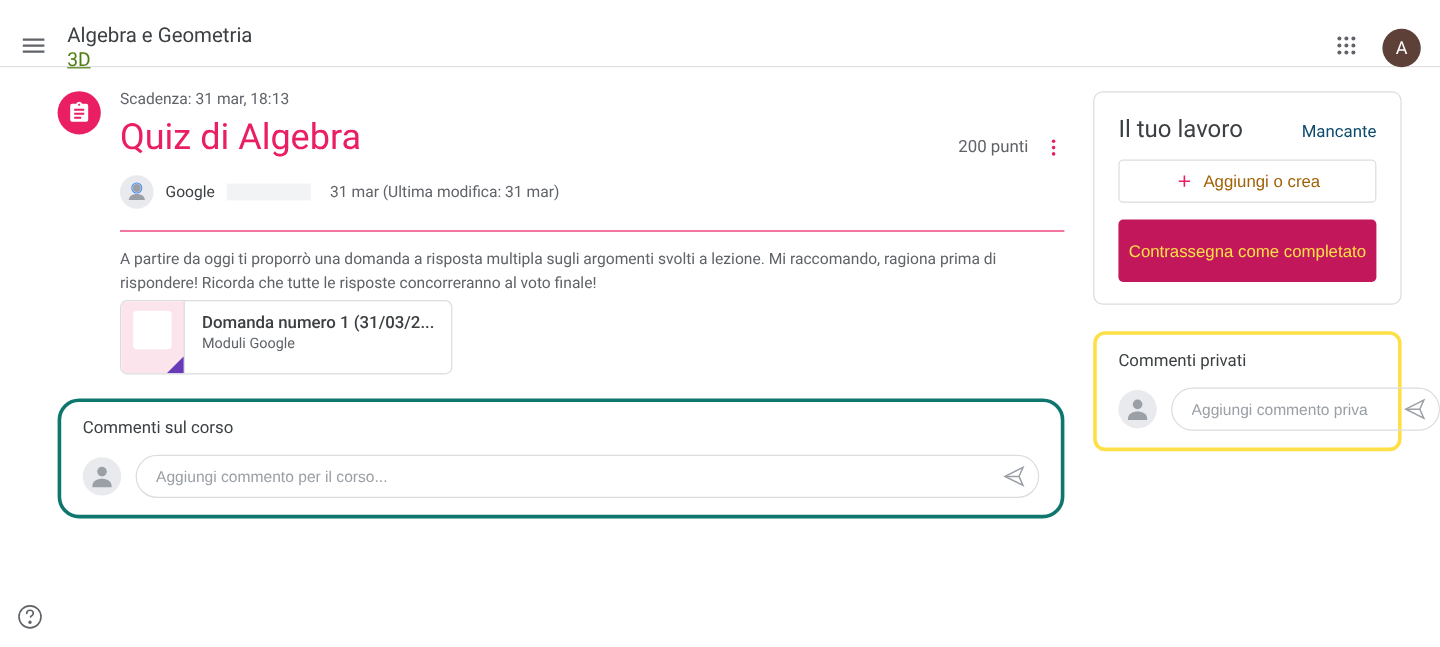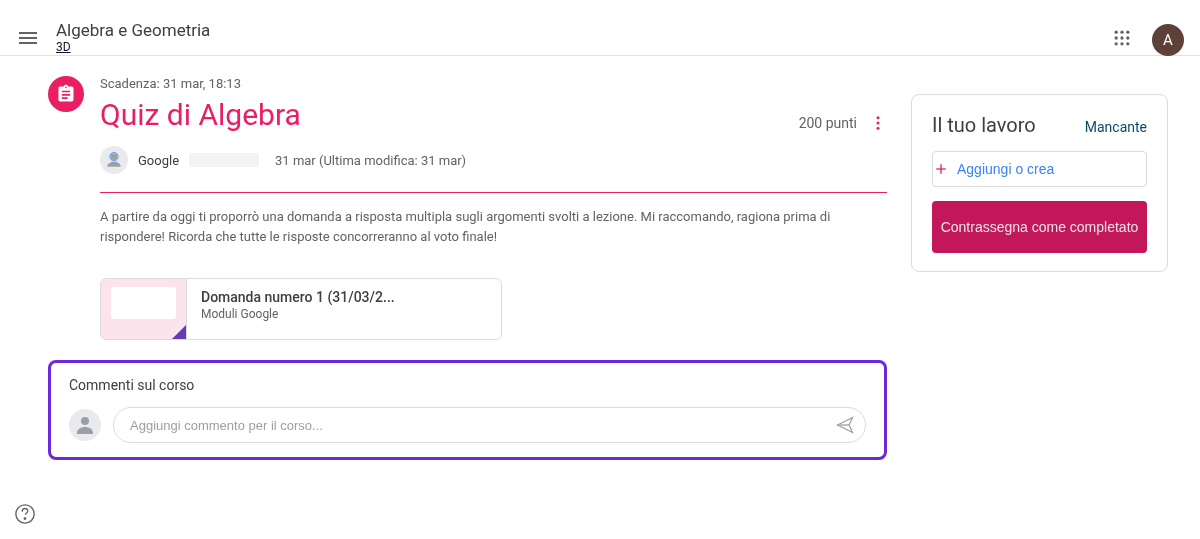--- a/index.html
+++ b/index.html
@@ -15,71 +15,71 @@
     .header {
       display: flex;
       align-items: flex-start;
       padding: 20px 16px;
       border-bottom: 1px solid #e0e0e0;
       height: 56px;
     }
     .menu-icon { width: 24px; height: 24px; margin-right: 16px; margin-top: 6px; cursor: pointer; }
     .header-titles { flex: 1; }
     .course-title { font-size: 17px; color: #3c4043; font-weight: 400; }
-    .course-section { font-size: 12px; color: #0f172a; text-decoration: underline; }
+    .course-section { font-size: 16px; color: #4d7c0f; text-decoration: underline; }
     .header-right { display: flex; align-items: center; gap: 16px; margin-top: 4px; }
     .apps-icon { width: 24px; height: 24px; cursor: pointer; }
     .avatar { width: 32px; height: 32px; border-radius: 50%; background: #5d4037; color: #fff; display: flex; align-items: center; justify-content: center; font-size: 15px; cursor: pointer; }
     
     .content { display: flex; padding: 20px 32px 20px 48px; gap: 24px; }
     .main-col { flex: 1; }
-    .side-col { width: 257px; margin-top: 18px; }
+    .side-col { width: 257px; }
     
     .assign-header { display: flex; gap: 16px; position: relative; }
     .assign-icon { width: 36px; height: 36px; border-radius: 50%; background: #e91e63; display: flex; align-items: center; justify-content: center; flex-shrink: 0; }
     .assign-main { flex: 1; }
     .due-date { font-size: 13px; color: #5f6368; margin-bottom: 6px; }
     .assign-title-row { display: flex; align-items: flex-end; justify-content: space-between; }
     .assign-title { font-size: 30px; font-weight: 400; color: #e91e63; }
     .points-row { display: flex; align-items: center; gap: 12px; color: #5f6368; font-size: 14px; margin-top: 10px; }
     .more-icon { cursor: pointer; color: #e91e63; }
     
     .teacher-row { display: flex; align-items: center; gap: 10px; margin-top: 14px; font-size: 13px; color: #5f6368; }
     .teacher-avatar { width: 28px; height: 28px; border-radius: 50%; background: #e8eaed; display: flex; align-items: center; justify-content: center; }
     .teacher-name { color: #3c4043; }
     .redacted { display: inline-block; width: 70px; height: 14px; background: #f1f3f4; vertical-align: middle; }
     .teacher-date { margin-left: 6px; }
     
     .divider { height: 1px; background: #e91e63; margin: 18px 0 14px 0; }
     
-    .description { font-size: 13px; color: #5f6368; line-height: 1.5; margin-bottom: 32px; }
-    
-    .attachment { display: flex; border: 1px solid #dadce0; border-radius: 6px; width: 402px; height: 62px; overflow: hidden; cursor: pointer; position: relative; }
+    .description { font-size: 13px; color: #5f6368; line-height: 1.5; margin-bottom: 4px; }
+    
+    .attachment { display: flex; border: 1px solid #dadce0; border-radius: 6px; width: 277px; height: 62px; overflow: hidden; cursor: pointer; position: relative; }
     .attachment-thumb { width: 86px; background: #fce4ec; position: relative; border-right: 1px solid #dadce0; }
     .attachment-thumb::before { content: ''; position: absolute; top: 8px; left: 10px; right: 10px; bottom: 20px; background: #fff; border-radius: 3px; }
     .attachment-thumb::after { content: ''; position: absolute; bottom: 0; right: 0; width: 0; height: 0; border-style: solid; border-width: 0 0 14px 14px; border-color: transparent transparent #673ab7 transparent; }
     .attachment-info { padding: 10px 14px; }
     .attachment-title { font-size: 14px; color: #3c4043; font-weight: 500; white-space: nowrap; overflow: hidden; text-overflow: ellipsis; max-width: 220px; }
     .attachment-type { font-size: 12px; color: #5f6368; margin-top: 2px; }
     
-    .comments-box { border: 3px solid #6d28d9; border-radius: 8px; padding: 14px 18px; margin-top: 20px; }
+    .comments-box { border: 3px solid #0f766e; border-radius: 18px; padding: 14px 18px; margin-top: 20px; }
     .comments-label { font-size: 14px; color: #3c4043; margin-bottom: 14px; }
     .comment-row { display: flex; align-items: center; gap: 12px; }
     .comment-avatar { width: 32px; height: 32px; border-radius: 50%; background: #e8eaed; display: flex; align-items: center; justify-content: center; flex-shrink: 0; }
     .comment-input-wrap { flex: 1; border: 1px solid #dadce0; border-radius: 20px; height: 36px; display: flex; align-items: center; padding: 0 10px 0 16px; }
     .comment-input { flex: 1; border: none; outline: none; font-size: 13px; color: #3c4043; background: transparent; }
     .comment-input::placeholder { color: #9aa0a6; }
     .send-icon { cursor: pointer; color: #9aa0a6; }
     
     .card { border: 1px solid #dadce0; border-radius: 8px; padding: 18px 20px; margin-bottom: 22px; background: #fff; }
     .work-head { display: flex; justify-content: space-between; align-items: baseline; margin-bottom: 14px; }
     .work-title { font-size: 20px; color: #3c4043; }
     .work-status { font-size: 14px; color: #0c4a6e; }
-    .add-btn { width: 100%; border: 1px solid #dadce0; background: #fff; border-radius: 4px; height: 36px; display: flex; align-items: center; gap: 8px; color: #3b82f6; font-size: 14px; cursor: pointer; margin-bottom: 14px; }
-    .mark-btn { width: 100%; background: #c2185b; color: #e5e5e5; border: none; border-radius: 4px; height: 52px; font-size: 14px; cursor: pointer; line-height: 1.6; }
+    .add-btn { width: 100%; border: 1px solid #dadce0; background: #fff; border-radius: 4px; height: 36px; display: flex; align-items: center; justify-content: center; gap: 8px; color: #a16207; font-size: 14px; cursor: pointer; margin-bottom: 14px; }
+    .mark-btn { width: 100%; background: #c2185b; color: #fde047; border: none; border-radius: 4px; height: 52px; font-size: 14px; cursor: pointer; line-height: 1.6; }
     
     .private-card { border: 3px solid #fde047; border-radius: 10px; padding: 14px 18px; }
     .private-label { font-size: 14px; color: #3c4043; margin-bottom: 14px; }
     
     .help-icon { position: absolute; bottom: 14px; left: 14px; cursor: pointer; color: #5f6368; }
     
     svg { display: block; }
   </style>
 </head>
 <body>
@@ -192,20 +192,40 @@
           <svg viewBox="0 0 24 24" width="16" height="16" fill="#e91e63">
               <path d="M11 5h2v14h-2z"></path>
               <path d="M5 11h14v2H5z"></path>
             </svg>
         </span>
         <span>Aggiungi o crea</span>
       </button>
       <button class="mark-btn">Contrassegna come completato</button>
     </div>
 
+    <div class="private-card">
+      <div class="private-label">Commenti privati</div>
+      <div class="comment-row">
+        <div class="comment-avatar">
+          <svg viewBox="0 0 24 24" width="24" height="24" fill="#9aa0a6">
+              <circle cx="12" cy="8" r="4"></circle>
+              <path d="M4 20c0-4 4-6 8-6s8 2 8 6v1H4z"></path>
+            </svg>
+        </div>
+        <div class="comment-input-wrap">
+          <input class="comment-input" placeholder="Aggiungi commento priva" style="">
+          <span class="send-icon">
+            <svg viewBox="0 0 24 24" width="20" height="20" fill="none" stroke="#9aa0a6" stroke-width="1.5">
+                <path d="M3 12l18-9-4 9 4 9z"></path>
+                <line x1="3" y1="12" x2="17" y2="12"></line>
+              </svg>
+          </span>
+        </div>
+      </div>
+    </div>
   </div>
 </div>
 
 <div class="help-icon">
   <svg viewBox="0 0 24 24" width="22" height="22" fill="none" stroke="#5f6368" stroke-width="1.5">
       <circle cx="12" cy="12" r="10"></circle>
       <path d="M9 9a3 3 0 116 0c0 1.5-1.5 2-2.5 3" stroke-linecap="round"></path>
       <circle cx="12" cy="17" r="0.8" fill="#5f6368"></circle>
     </svg>
 </div>

